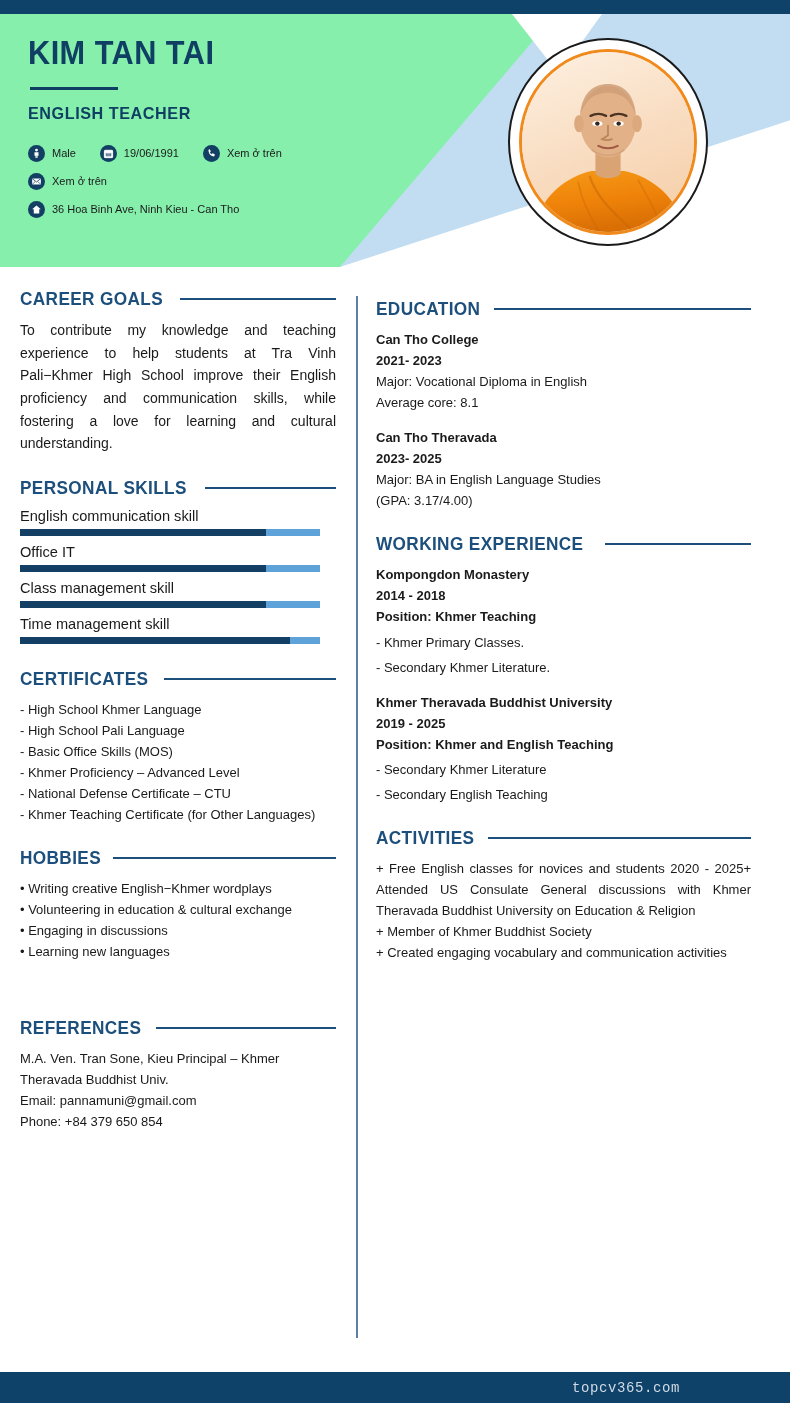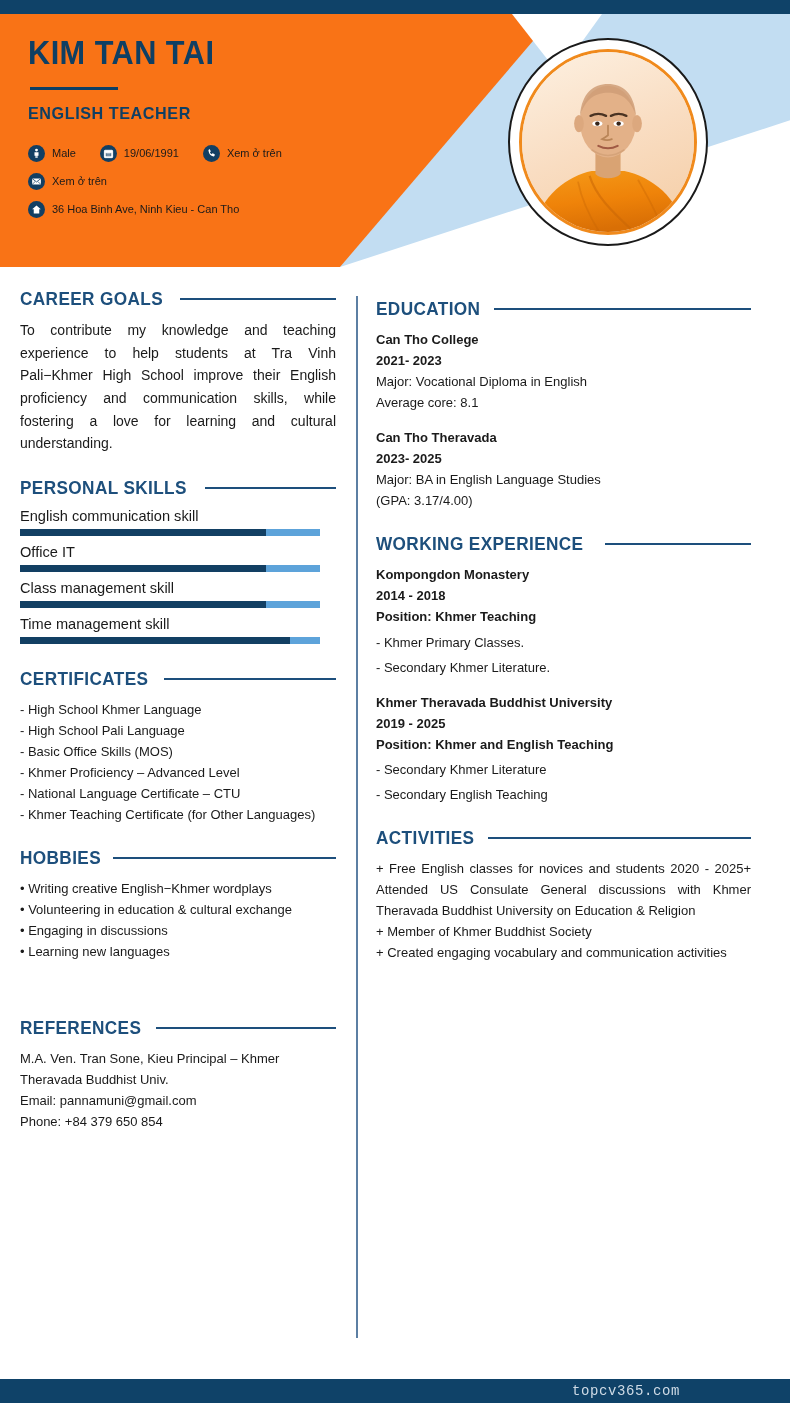--- a/index.html
+++ b/index.html
@@ -14,21 +14,21 @@
 
   
   .topbar {
     position:absolute; left:0; top:0; width:790px; height:14px;
     background:#0f4268;
   }
 
   
   .header {
     position:absolute; left:0; top:14px; width:790px; height:253px;
-    background:#f97316;
+    background:#86efac;
     overflow:hidden;
   }
   
   .hdr-blue {
     position:absolute; right:0; top:0; width:450px; height:253px;
     background:#c2ddf2;
     clip-path:polygon(48% 0%, 100% 0%, 100% 100%, 100% 100%, 0% 100%);
   }
   
   .hdr-white {
@@ -123,21 +123,21 @@
   .gap-sect { height:16px; }
 
   
   .skill { margin-bottom:8px; }
   .skill-label { font-size:14.6px; color:#1a1a1a; margin-bottom:5px; }
   .bar { width:300px; height:7px; background:#5da3da; position:relative; }
   .bar-fill { position:absolute; left:0; top:0; height:100%; background:#123f63; }
 
   
   .footer {
-    position:absolute; left:0; bottom:0; width:790px; height:24px;
+    position:absolute; left:0; bottom:0; width:790px; height:31px;
     background:#0f4268;
     display:flex; align-items:center; justify-content:flex-end;
   }
   .footer-text {
     font-family:"Liberation Mono", monospace;
     font-size:14px; color:#cfdbe6; letter-spacing:0.6px;
     margin-right:110px;
   }
 </style>
 </head>
@@ -321,21 +321,21 @@
     <div class="sect">
       <div class="sect-head">
         <div class="sect-title">CERTIFICATES</div>
         <div class="sect-rule"></div>
       </div>
       <div id="certificates-list">
           <div class="ln j">- High School Khmer Language</div>
           <div class="ln j">- High School Pali Language</div>
           <div class="ln j">- Basic Office Skills (MOS)</div>
           <div class="ln j">- Khmer Proficiency – Advanced Level</div>
-          <div class="ln j">- National Language Certificate – CTU</div>
+          <div class="ln j">- National Defense Certificate – CTU</div>
           <div class="ln j">- Khmer Teaching Certificate (for Other Languages)</div>
         </div>
     </div>
 
     <div class="gap-sect"></div>
 
     <div class="sect">
       <div class="sect-head">
         <div class="sect-title">HOBBIES</div>
         <div class="sect-rule"></div>

